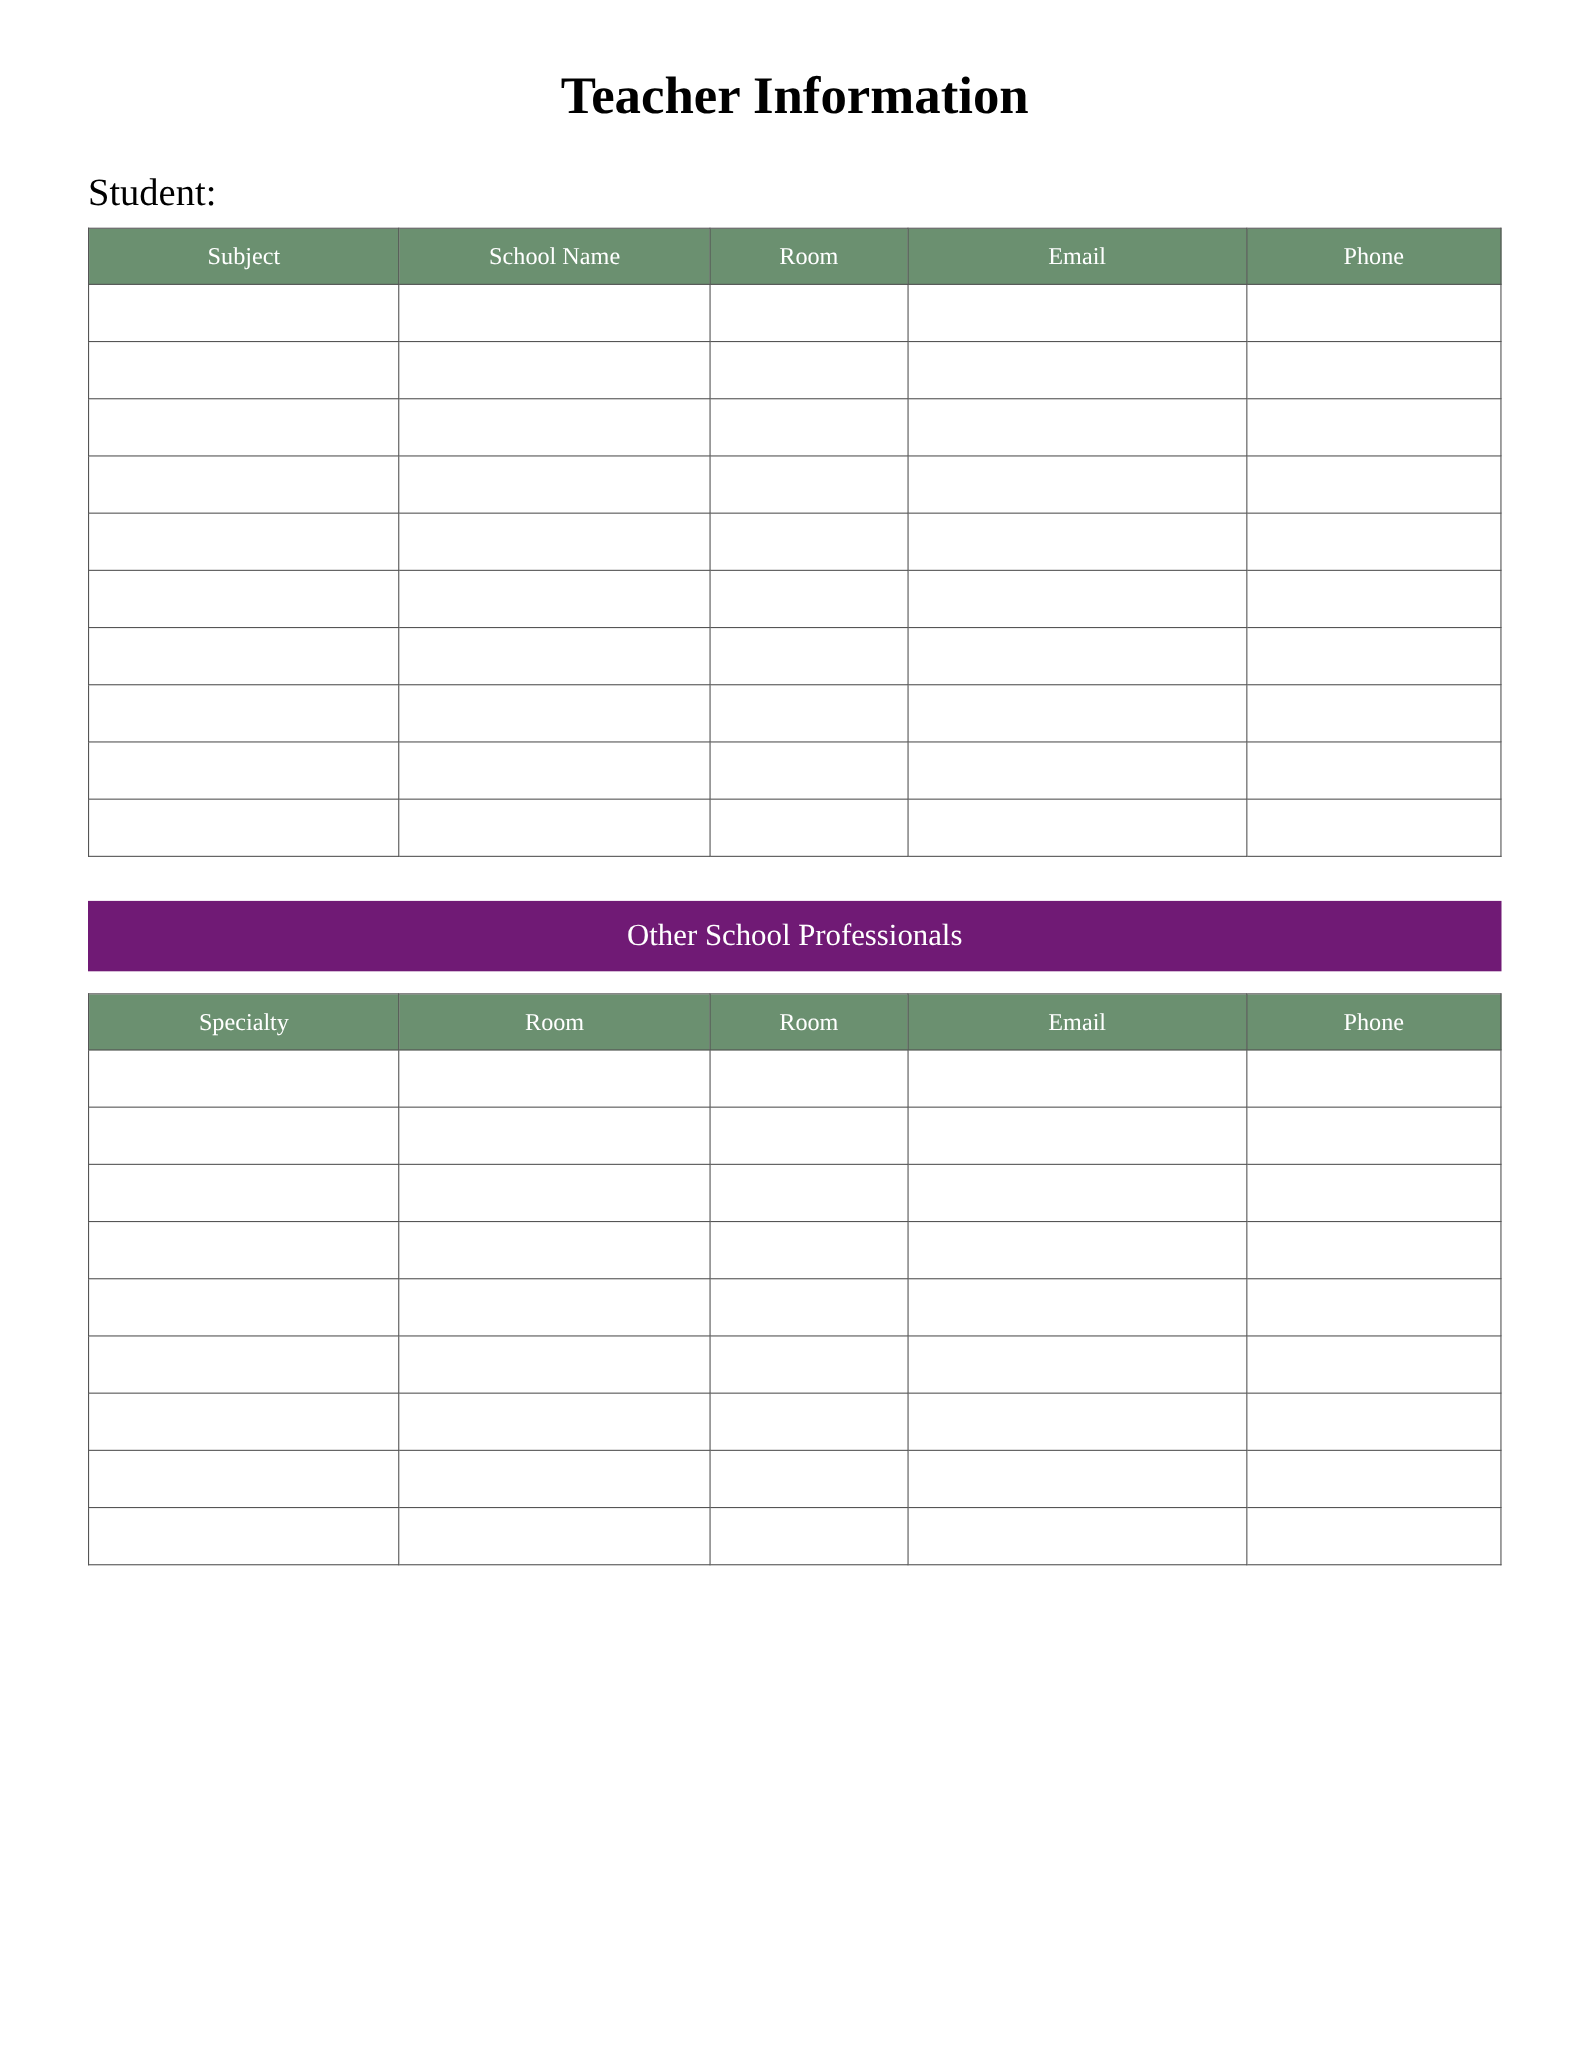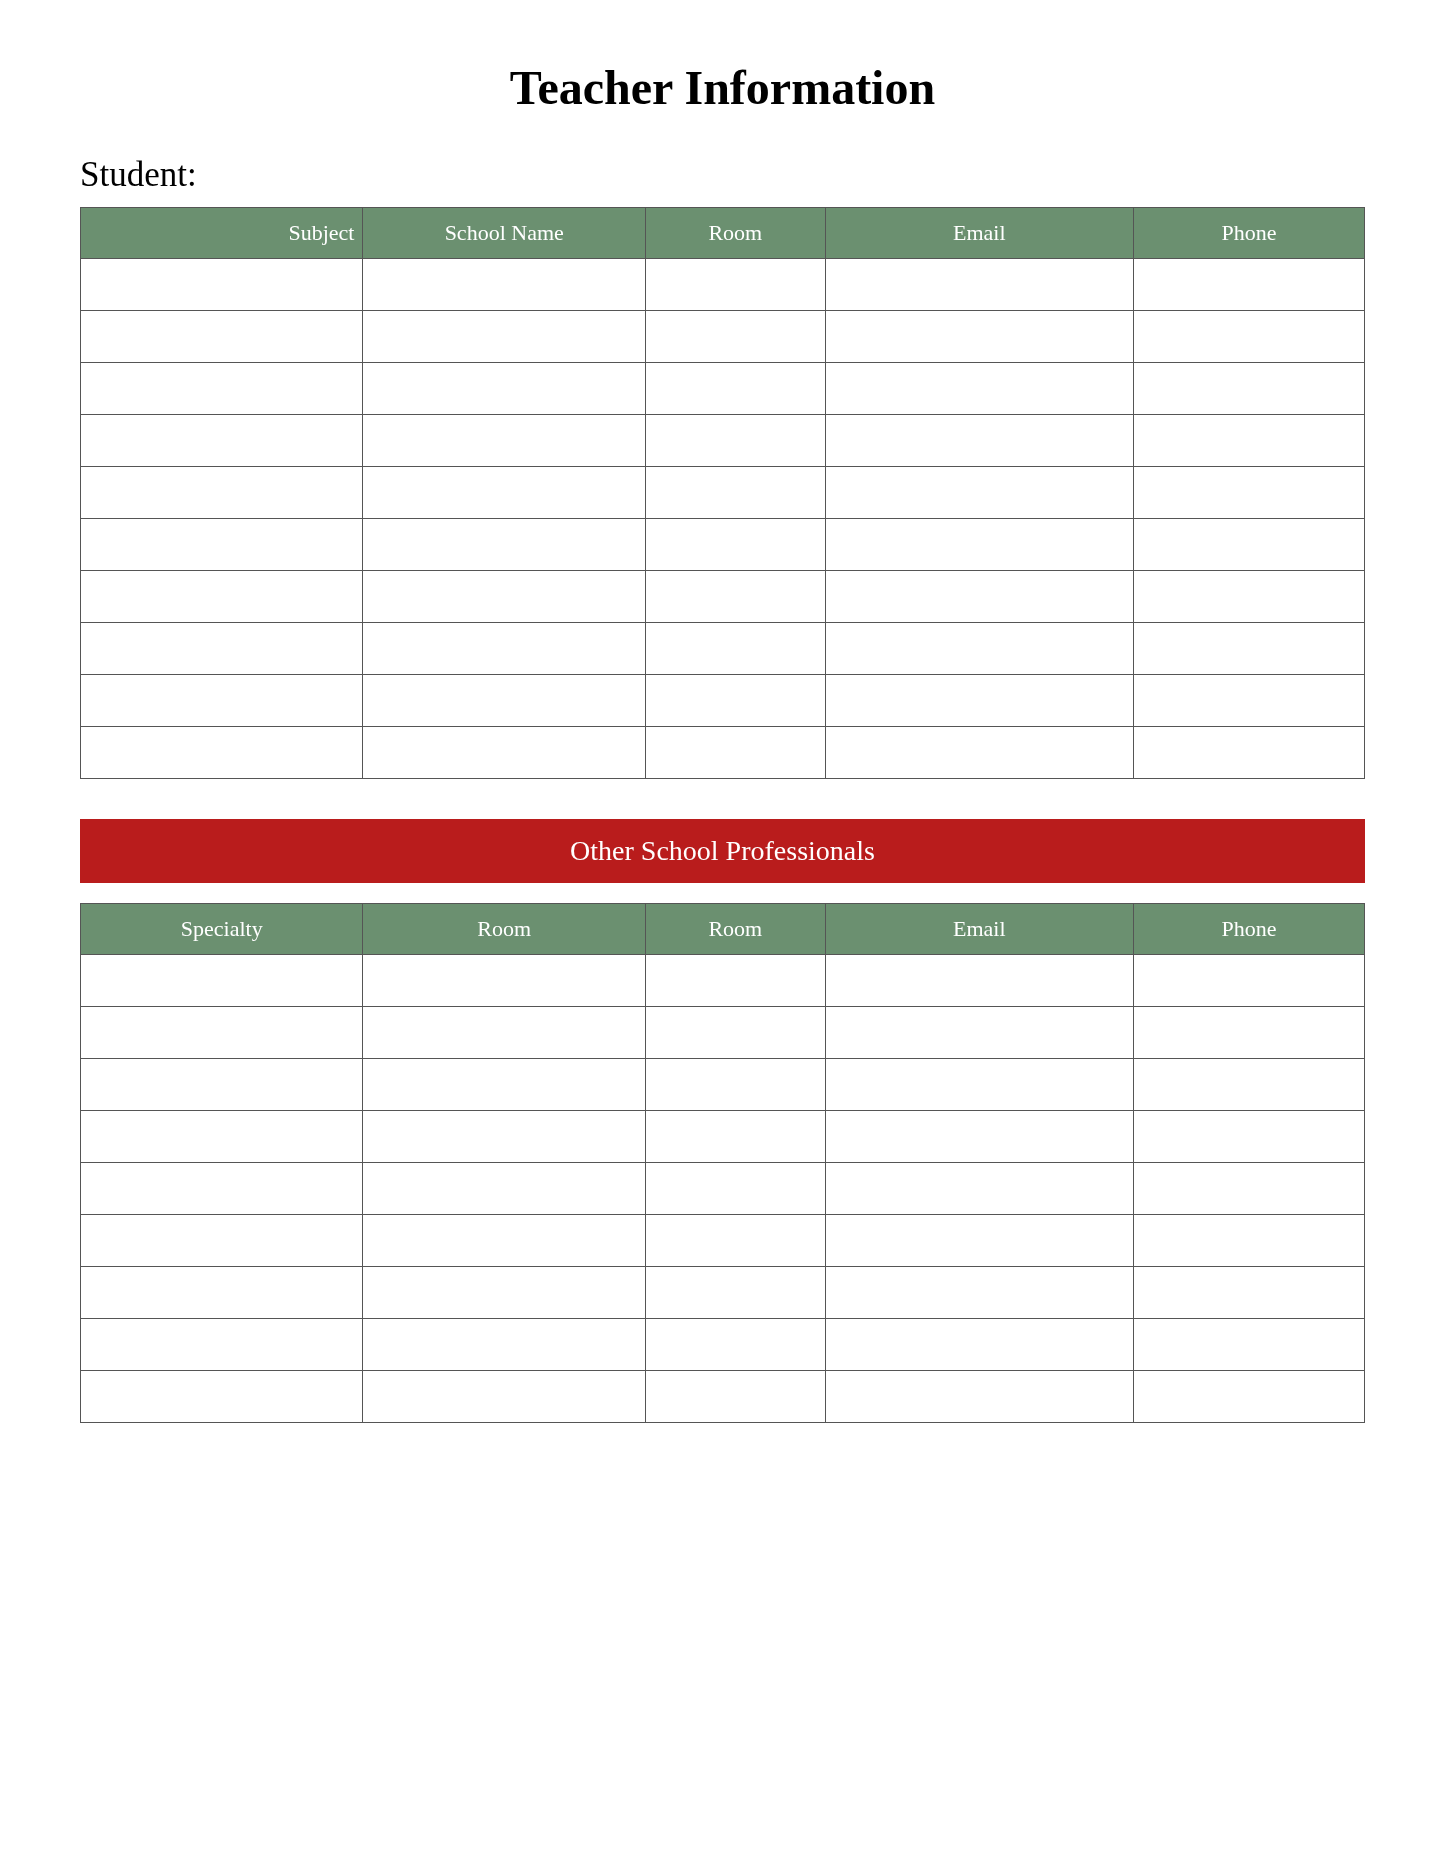--- a/index.html
+++ b/index.html
@@ -54,31 +54,31 @@
       border: 1.5px solid #555;
     }
 
     table td {
       height: 52px;
       border: 1.5px solid #555;
       background-color: #ffffff;
     }
 
     .section-banner {
-      background-color: #b91c1c;
+      background-color: #701a75;
       color: #ffffff;
       text-align: center;
       font-size: 28px;
       font-family: Georgia, serif;
       padding: 16px;
       margin-bottom: 20px;
       margin-top: 10px;
     }
 
-    .col-subject { width: 22%; text-align: right; }
+    .col-subject { width: 22%; }
     .col-teacher-name { width: 22%; }
     .col-room { width: 14%; }
     .col-email { width: 24%; }
     .col-phone { width: 18%; }
 
     .col-specialty { width: 22%; }
     .col-name { width: 22%; }
     .col-room2 { width: 14%; }
     .col-email2 { width: 24%; }
     .col-phone2 { width: 18%; }

